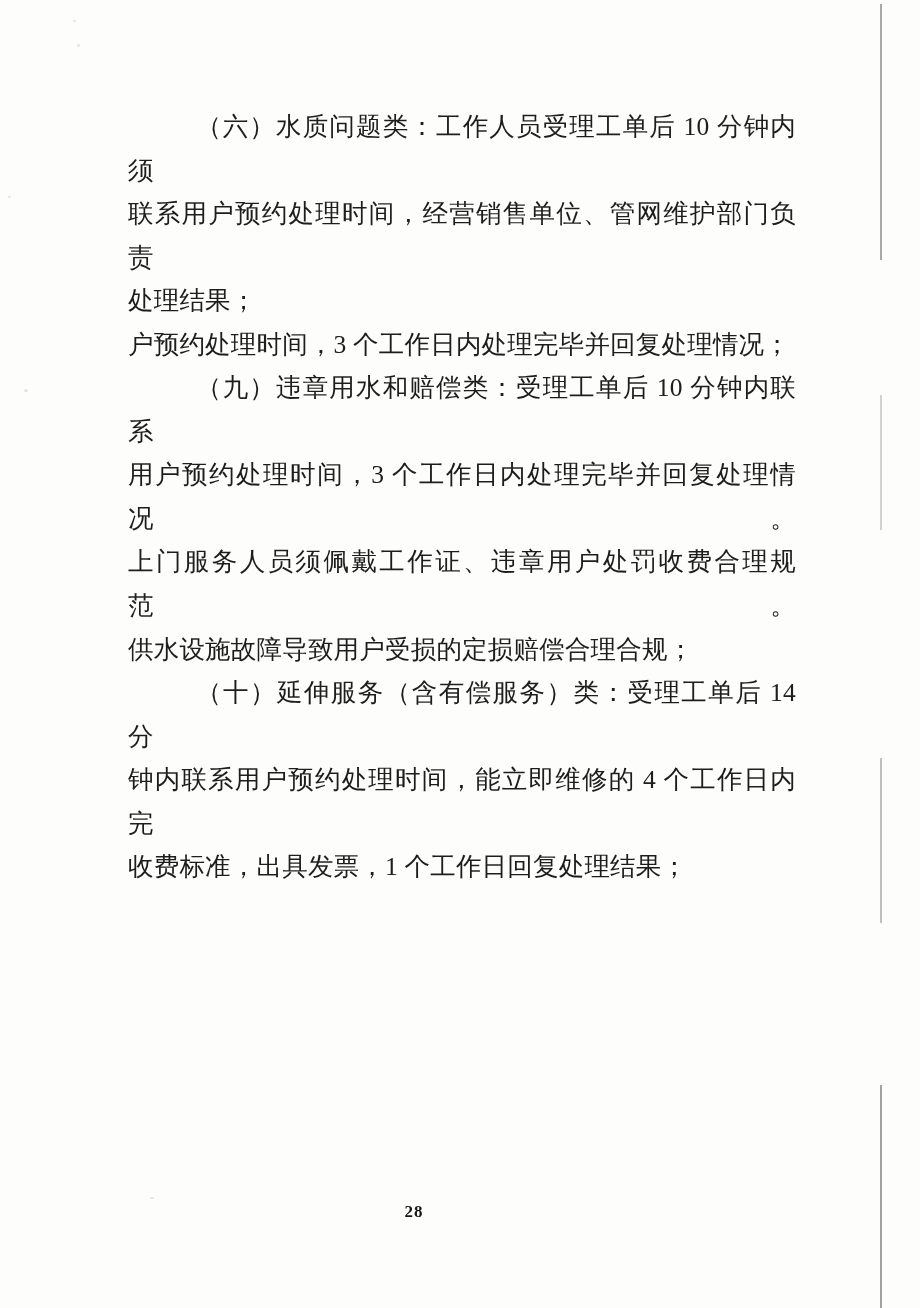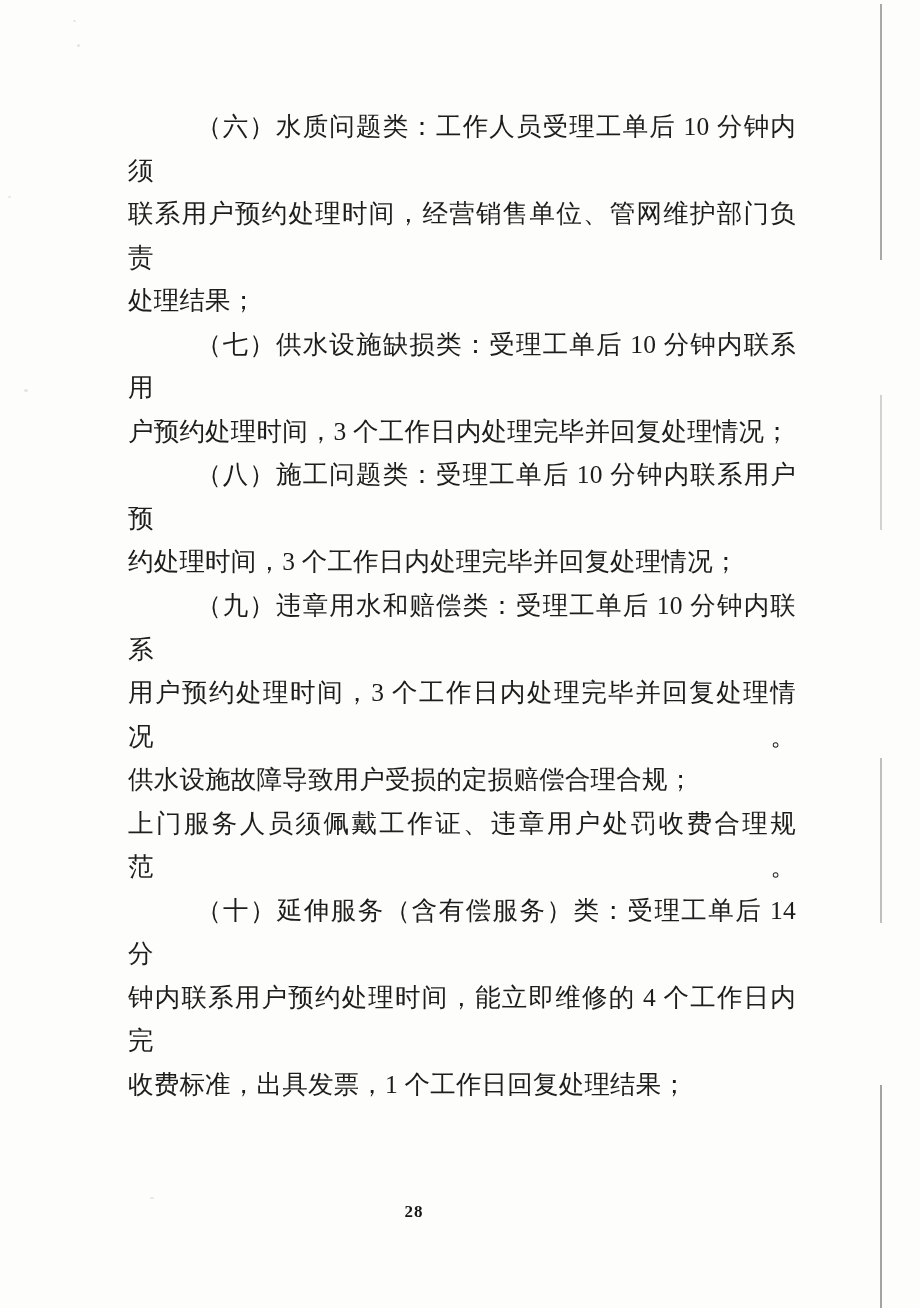--- a/index.html
+++ b/index.html
@@ -76,32 +76,27 @@
 
 <div class="page">
 
   <div class="body-text" id="paragraphs">
       <div class="para">
         <div class="line first">（六）水质问题类：工作人员受理工单后 10 分钟内须</div>
         <div class="line">联系用户预约处理时间，经营销售单位、管网维护部门负责</div>
         <div class="line last">处理结果；</div>
       </div>
       <div class="para">
-        <div class="line first">（七）供水设施缺损类：受理工单后 10 分钟内联系用</div>
         <div class="line last">户预约处理时间，3 个工作日内处理完毕并回复处理情况；</div>
-      </div>
-      <div class="para">
-        <div class="line first">（八）施工问题类：受理工单后 10 分钟内联系用户预</div>
-        <div class="line last">约处理时间，3 个工作日内处理完毕并回复处理情况；</div>
       </div>
       <div class="para">
         <div class="line first">（九）违章用水和赔偿类：受理工单后 10 分钟内联系</div>
         <div class="line">用户预约处理时间，3 个工作日内处理完毕并回复处理情况。</div>
+        <div class="line">上门服务人员须佩戴工作证、违章用户处罚收费合理规范。</div>
         <div class="line last">供水设施故障导致用户受损的定损赔偿合理合规；</div>
-        <div class="line">上门服务人员须佩戴工作证、违章用户处罚收费合理规范。</div>
       </div>
       <div class="para">
         <div class="line first">（十）延伸服务（含有偿服务）类：受理工单后 14 分</div>
         <div class="line">钟内联系用户预约处理时间，能立即维修的 4 个工作日内完</div>
         <div class="line last">收费标准，出具发票，1 个工作日回复处理结果；</div>
       </div>
     </div>
 
   <div class="page-number">28</div>
 

